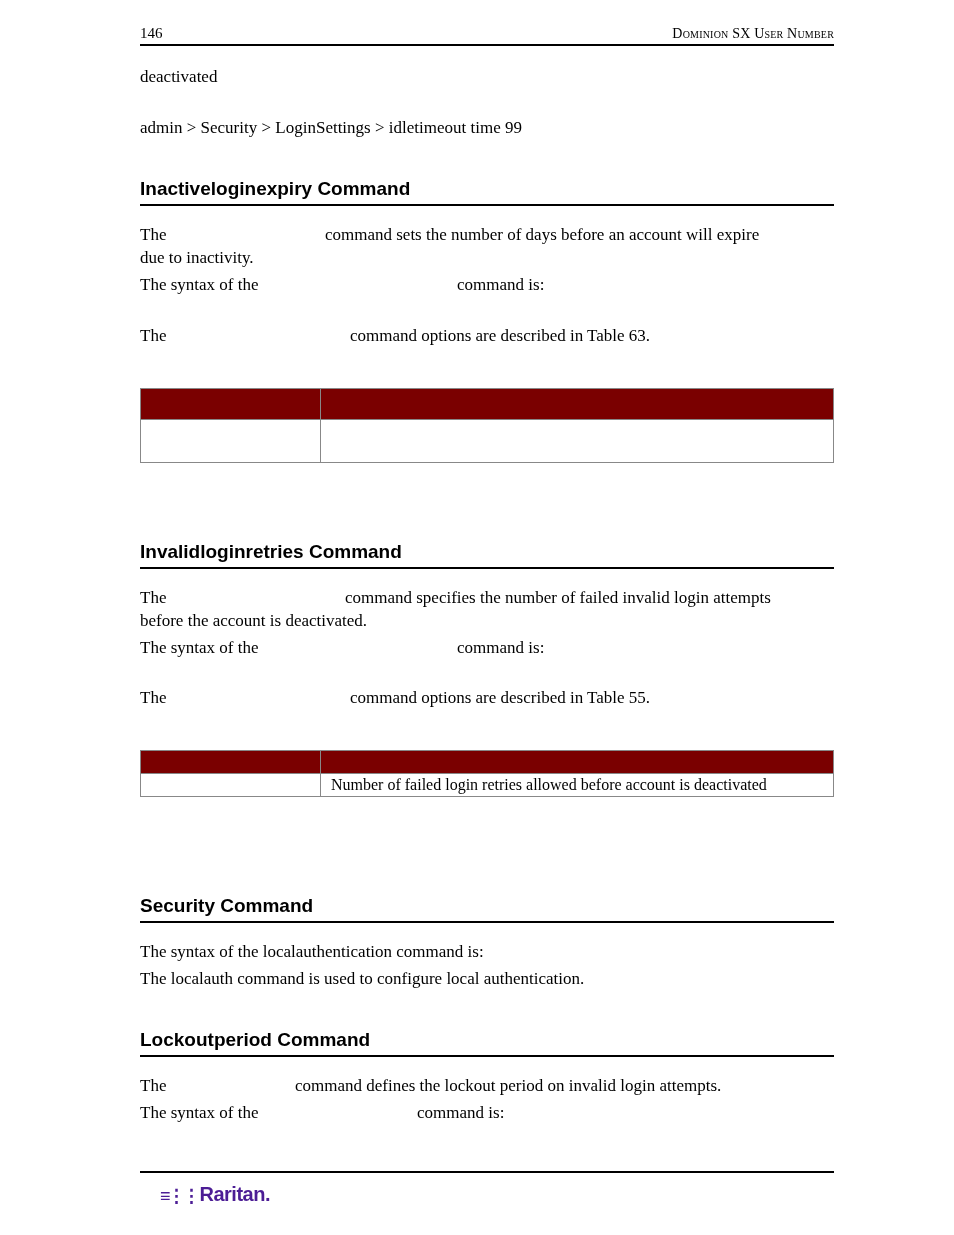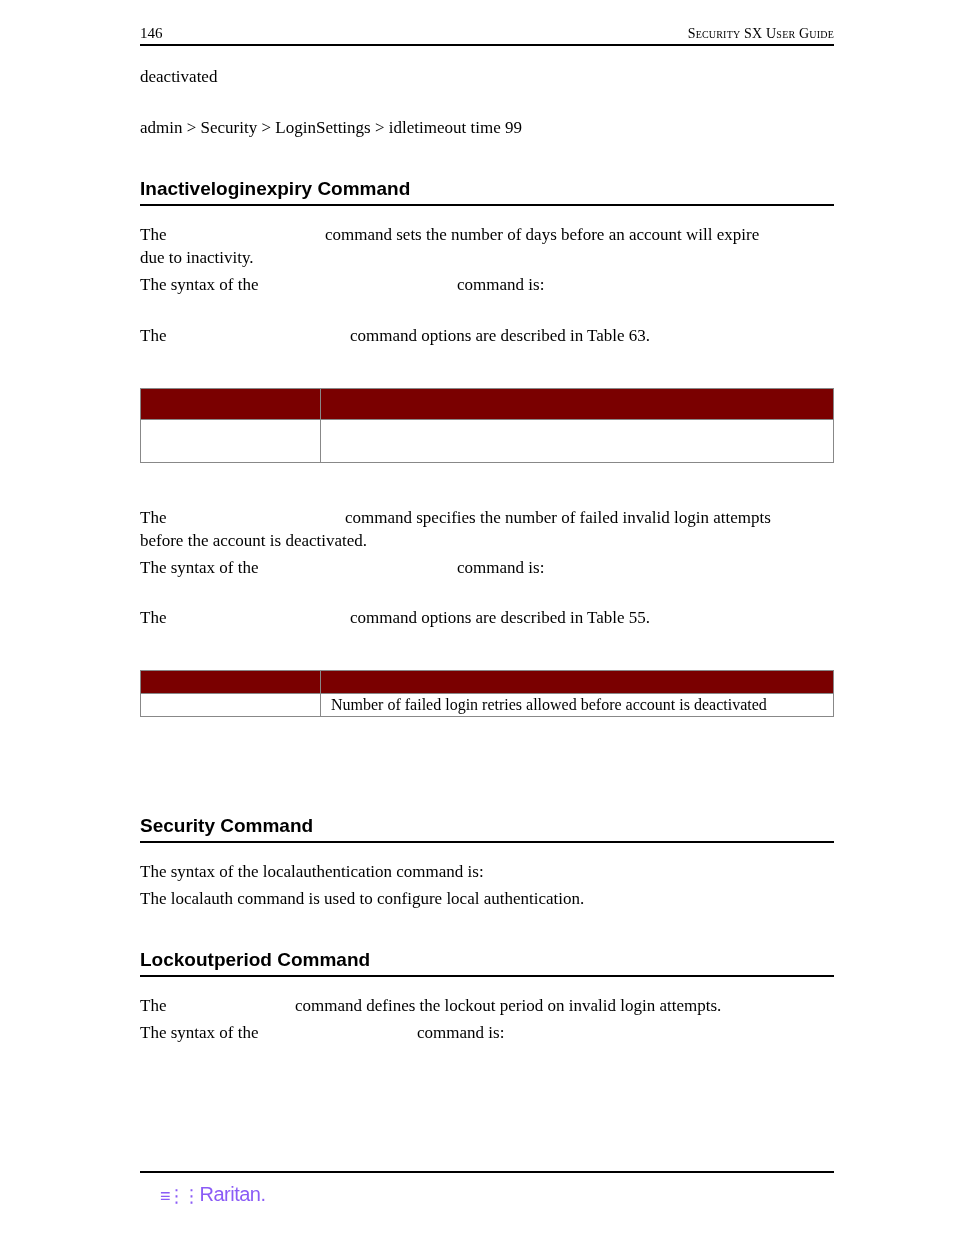--- a/index.html
+++ b/index.html
@@ -84,41 +84,41 @@
     right: 120px;
     bottom: 28px;
     border-top: 2px solid #000;
     padding-top: 6px;
   }
   .logo {
     margin-top: 4px;
     margin-left: 20px;
   }
   .logo-text {
-    color: #8b5cf6;
+    color: #4c1d95;
     font-family: Arial, Helvetica, sans-serif;
-    font-weight: 400;
+    font-weight: 700;
     font-size: 20px;
     letter-spacing: -0.5px;
   }
   .logo-glyph {
     font-size: 18px;
     vertical-align: -1px;
     letter-spacing: -3px;
     margin-right: 2px;
   }
 </style>
 </head>
 <body>
 
 <div class="page">
 
   <div class="header-line">
     <span class="header-left">146</span>
-    <span class="header-right">Security SX User Guide</span>
+    <span class="header-right">Dominion SX User Number</span>
   </div>
 
   <p class="body-text">deactivated</p>
   <div class="gap"></div>
   <p class="body-text">admin &gt; Security &gt; LoginSettings &gt; idletimeout time 99</p>
 
   <div class="section-heading">Inactiveloginexpiry Command</div>
 
   <p class="body-text">
     <span>The</span>
@@ -150,20 +150,21 @@
     </tr>
     <tr class="tall">
       <td></td>
       <td></td>
     </tr>
   </tbody>
     </table>
 
   <div class="gap-lg"></div>
 
+  <div class="section-heading">Invalidloginretries  Command</div>
 
   <p class="body-text" style="text-align:justify;">
     <span>The</span>
     <span style="display:inline-block;width:170px"></span>
     <span>command specifies the number of failed invalid login attempts</span><br>
     <span>before the account is deactivated.</span>
   </p>
   <p class="body-text">
     <span>The syntax of the</span>
     <span style="display:inline-block;width:190px"></span>

